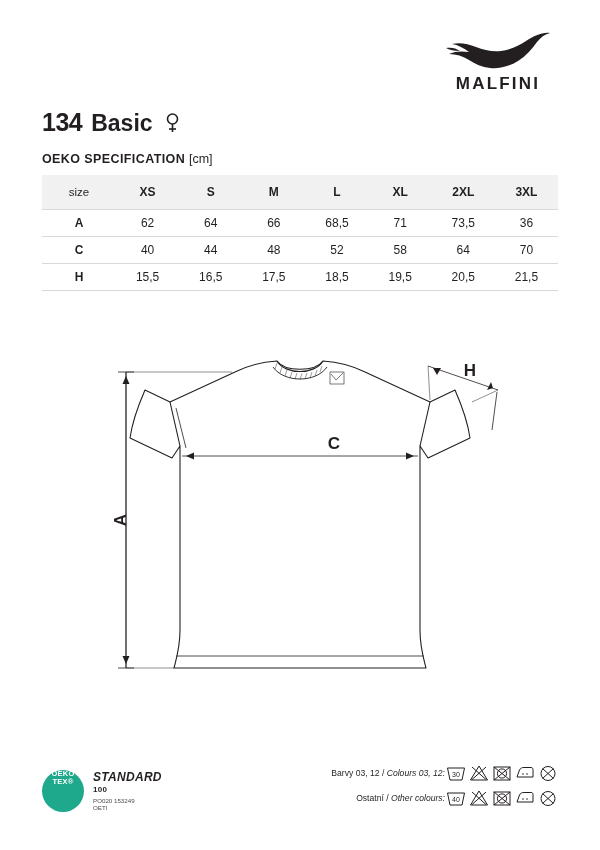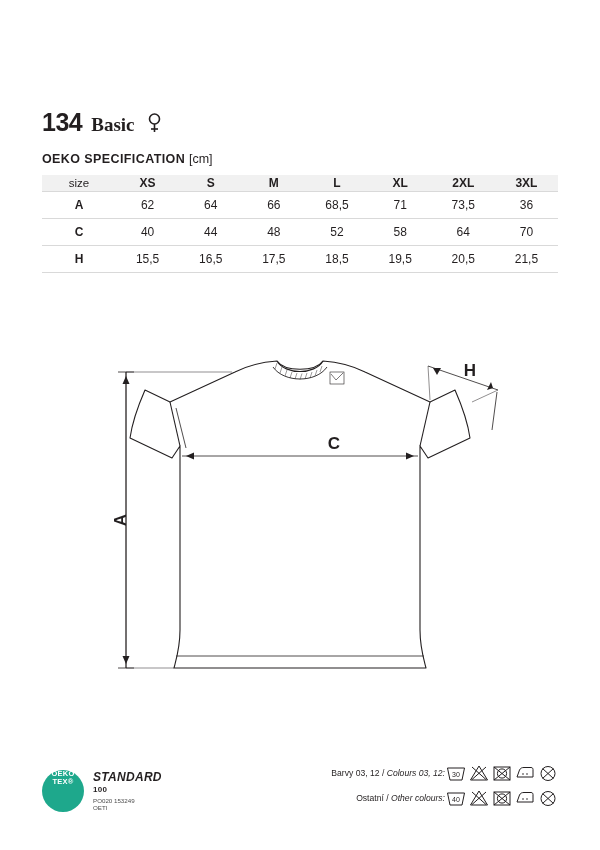--- a/index.html
+++ b/index.html
@@ -40,23 +40,22 @@
     display: flex;
     align-items: baseline;
     gap: 9px;
   }
   .title-code {
     font-size: 25px;
     font-weight: bold;
     letter-spacing: -0.5px;
   }
   .title-name {
-    font-size: 19px;
-    font-weight: bold;
-    font-family: Liberation Serif, serif;
+    font-size: 23px;
+    font-weight: bold;
   }
   .gender-icon {
     margin-left: 4px;
     position: relative;
     top: 2px;
   }
 
   
   .spec-heading {
     position: absolute;
@@ -81,21 +80,21 @@
   }
   .size-table th, .size-table td {
     text-align: center;
     padding: 6px 0 6px;
     border-bottom: 1px solid #d9d9d9;
   }
   .size-table thead th {
     background: #f1f1f1;
     font-weight: bold;
     font-size: 12px;
-    padding: 1px 0;
+    padding: 10px 0;
     border-bottom: 1px solid #d9d9d9;
   }
   .size-table thead th.first {
     font-weight: normal;
     font-size: 11.5px;
   }
   .size-table tbody td.rowhead {
     font-weight: bold;
   }
   .size-table tbody tr:last-child td { border-bottom: 1px solid #d9d9d9; }
@@ -161,20 +160,27 @@
     white-space: nowrap;
   }
   .care-label i { font-style: italic; }
   .care-icons { display: flex; gap: 3px; align-items: center; }
 </style>
 </head>
 <body>
 
 <div class="page">
 
+  <div class="brand">
+    <svg width="120" height="42" viewBox="0 0 120 42">
+      <path fill="#231f20" d="M112 3 C104 2 96 6 88 11 C80 16 72 20 63 21 C54 22 46 20 38 17 C30 14 22 12 14 14 C20 15 26 18 31 22 C24 21 17 21 11 24 C18 24 25 26 31 30 C37 34 44 37 52 38 C62 39 72 36 80 31 C88 26 94 19 99 12 C103 7 107 4 112 3 Z"></path>
+      <path fill="#231f20" d="M8 18 C13 17 18 18 22 21 C16 21 11 20 8 18 Z"></path>
+    </svg>
+    <div class="brand-name">MALFINI</div>
+  </div>
 
   <div class="title-row">
     <span class="title-code">134</span>
     <span class="title-name">Basic</span>
     <span class="gender-icon">
       <svg width="13" height="20" viewBox="0 0 13 20">
         <circle cx="6.5" cy="6" r="5" fill="none" stroke="#231f20" stroke-width="1.6"></circle>
         <line x1="6.5" y1="11" x2="6.5" y2="19" stroke="#231f20" stroke-width="1.6"></line>
         <line x1="3" y1="16" x2="10" y2="16" stroke="#231f20" stroke-width="1.6"></line>
       </svg>

